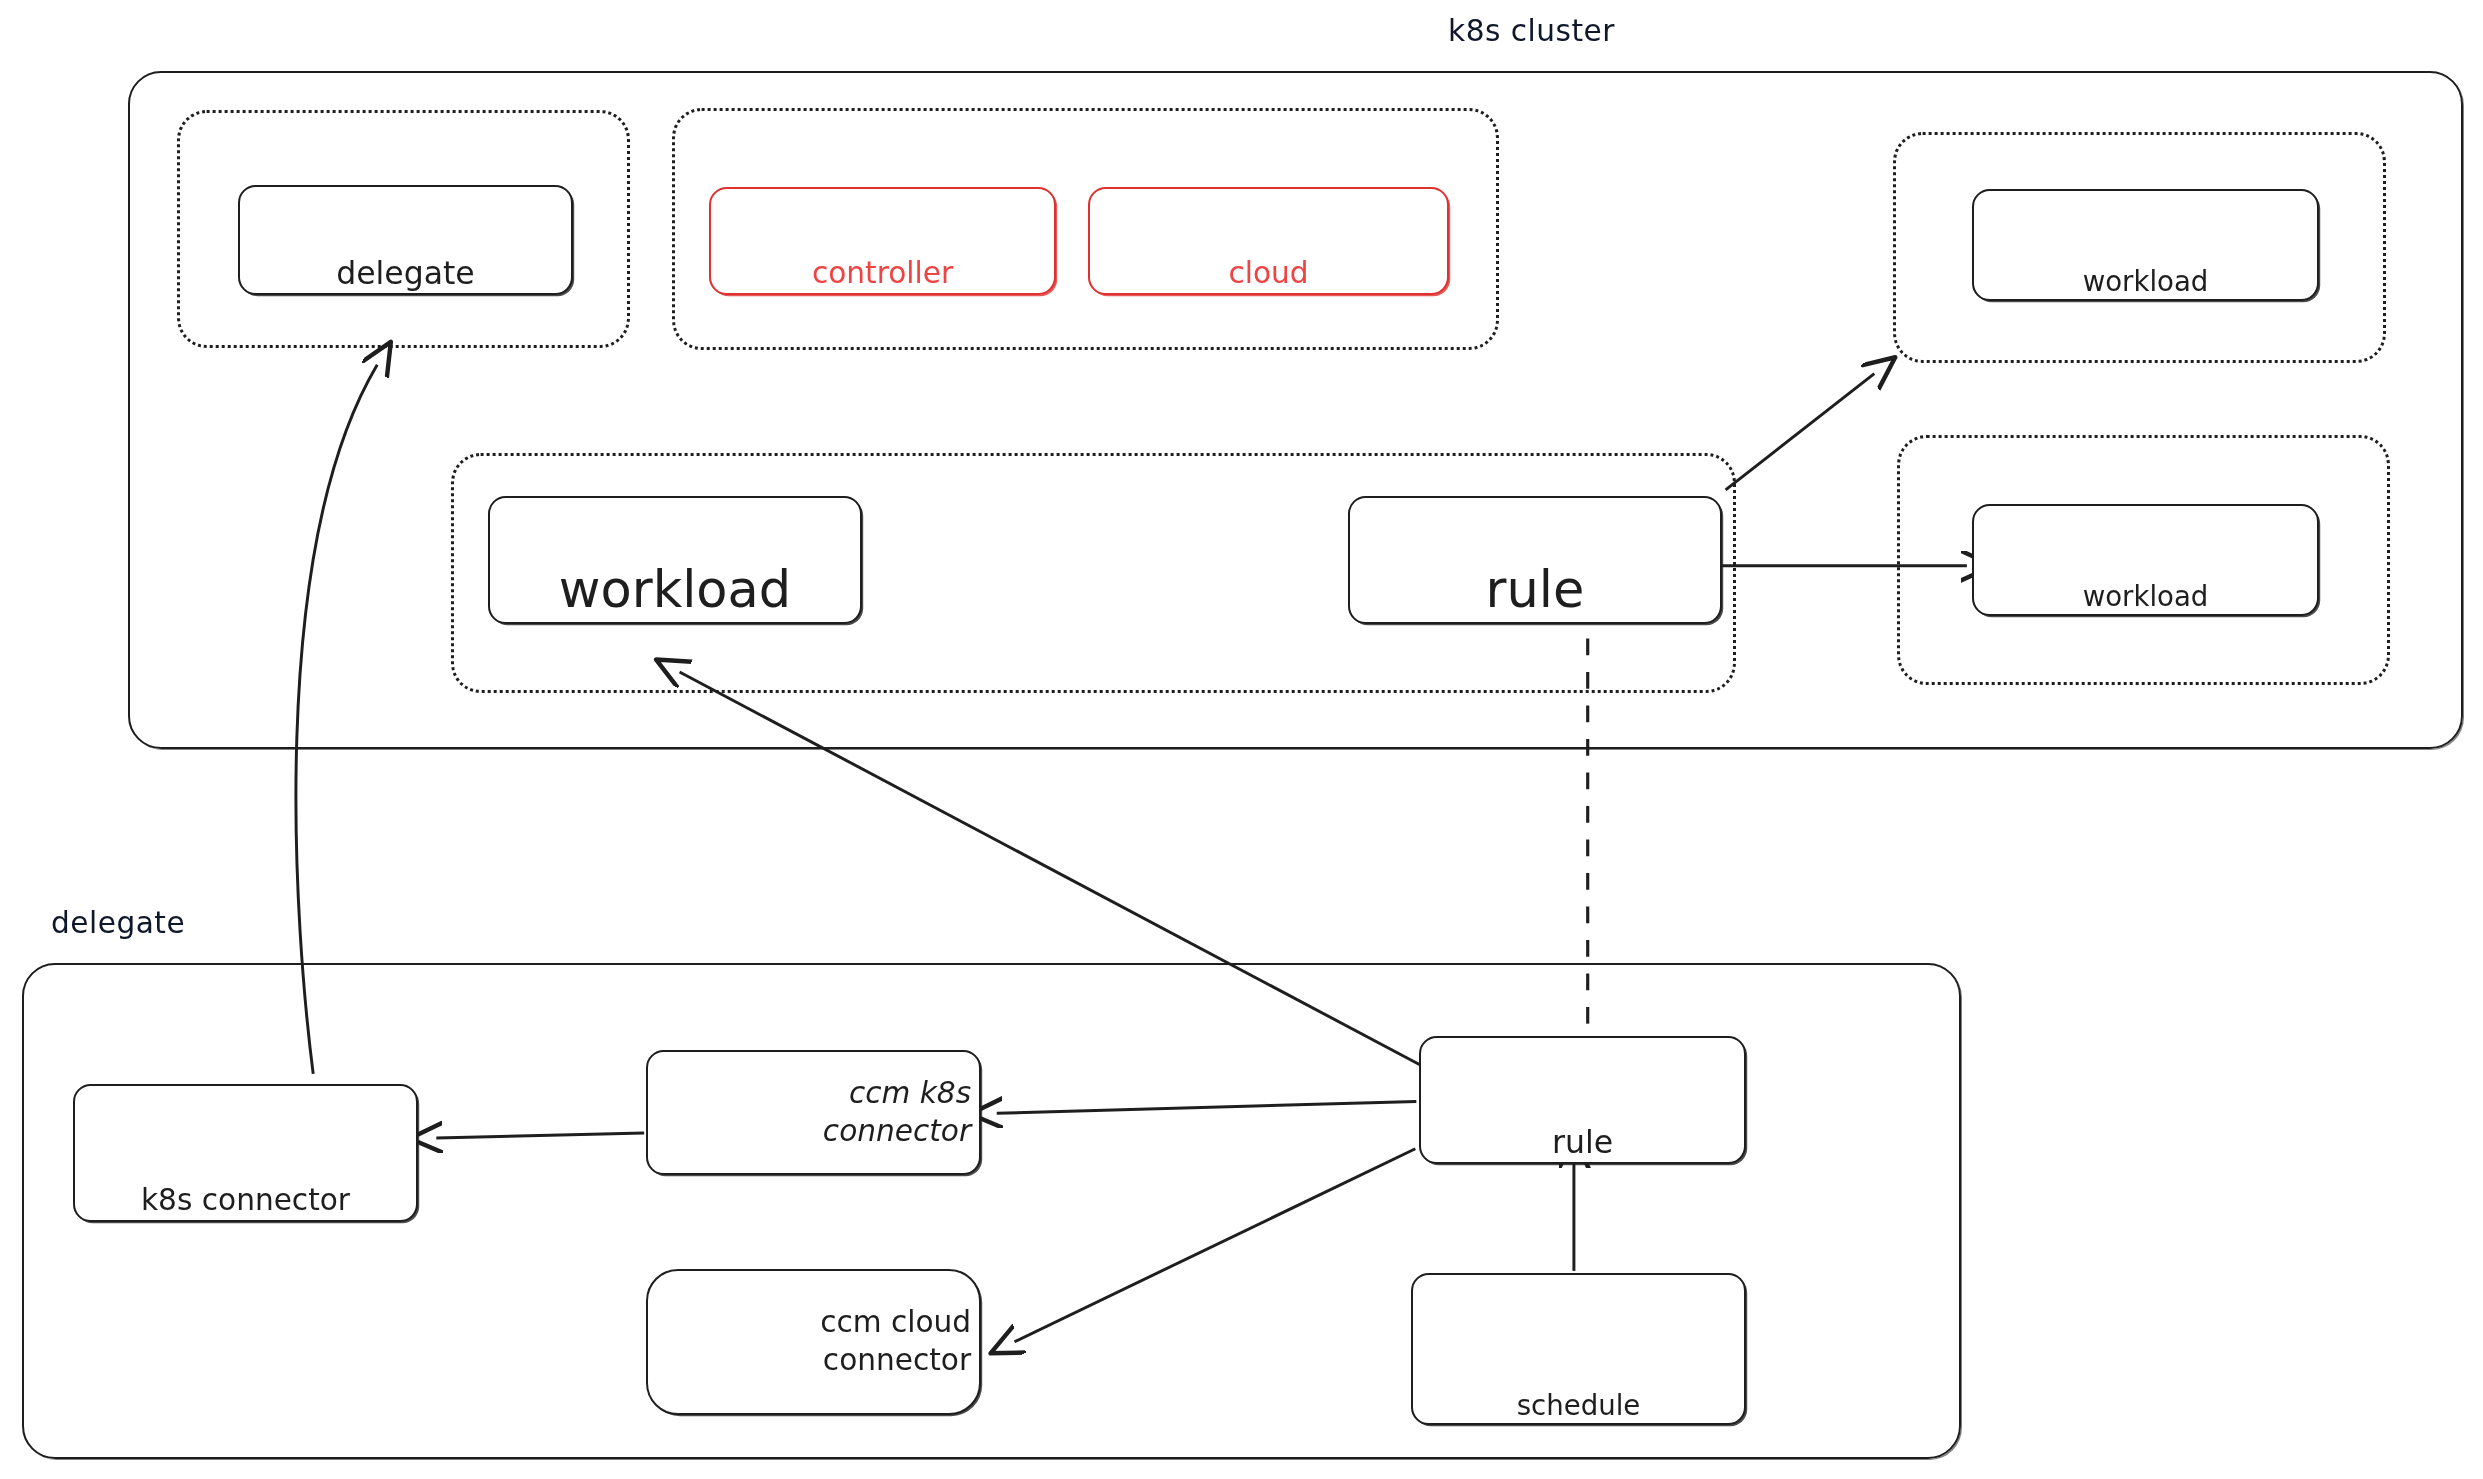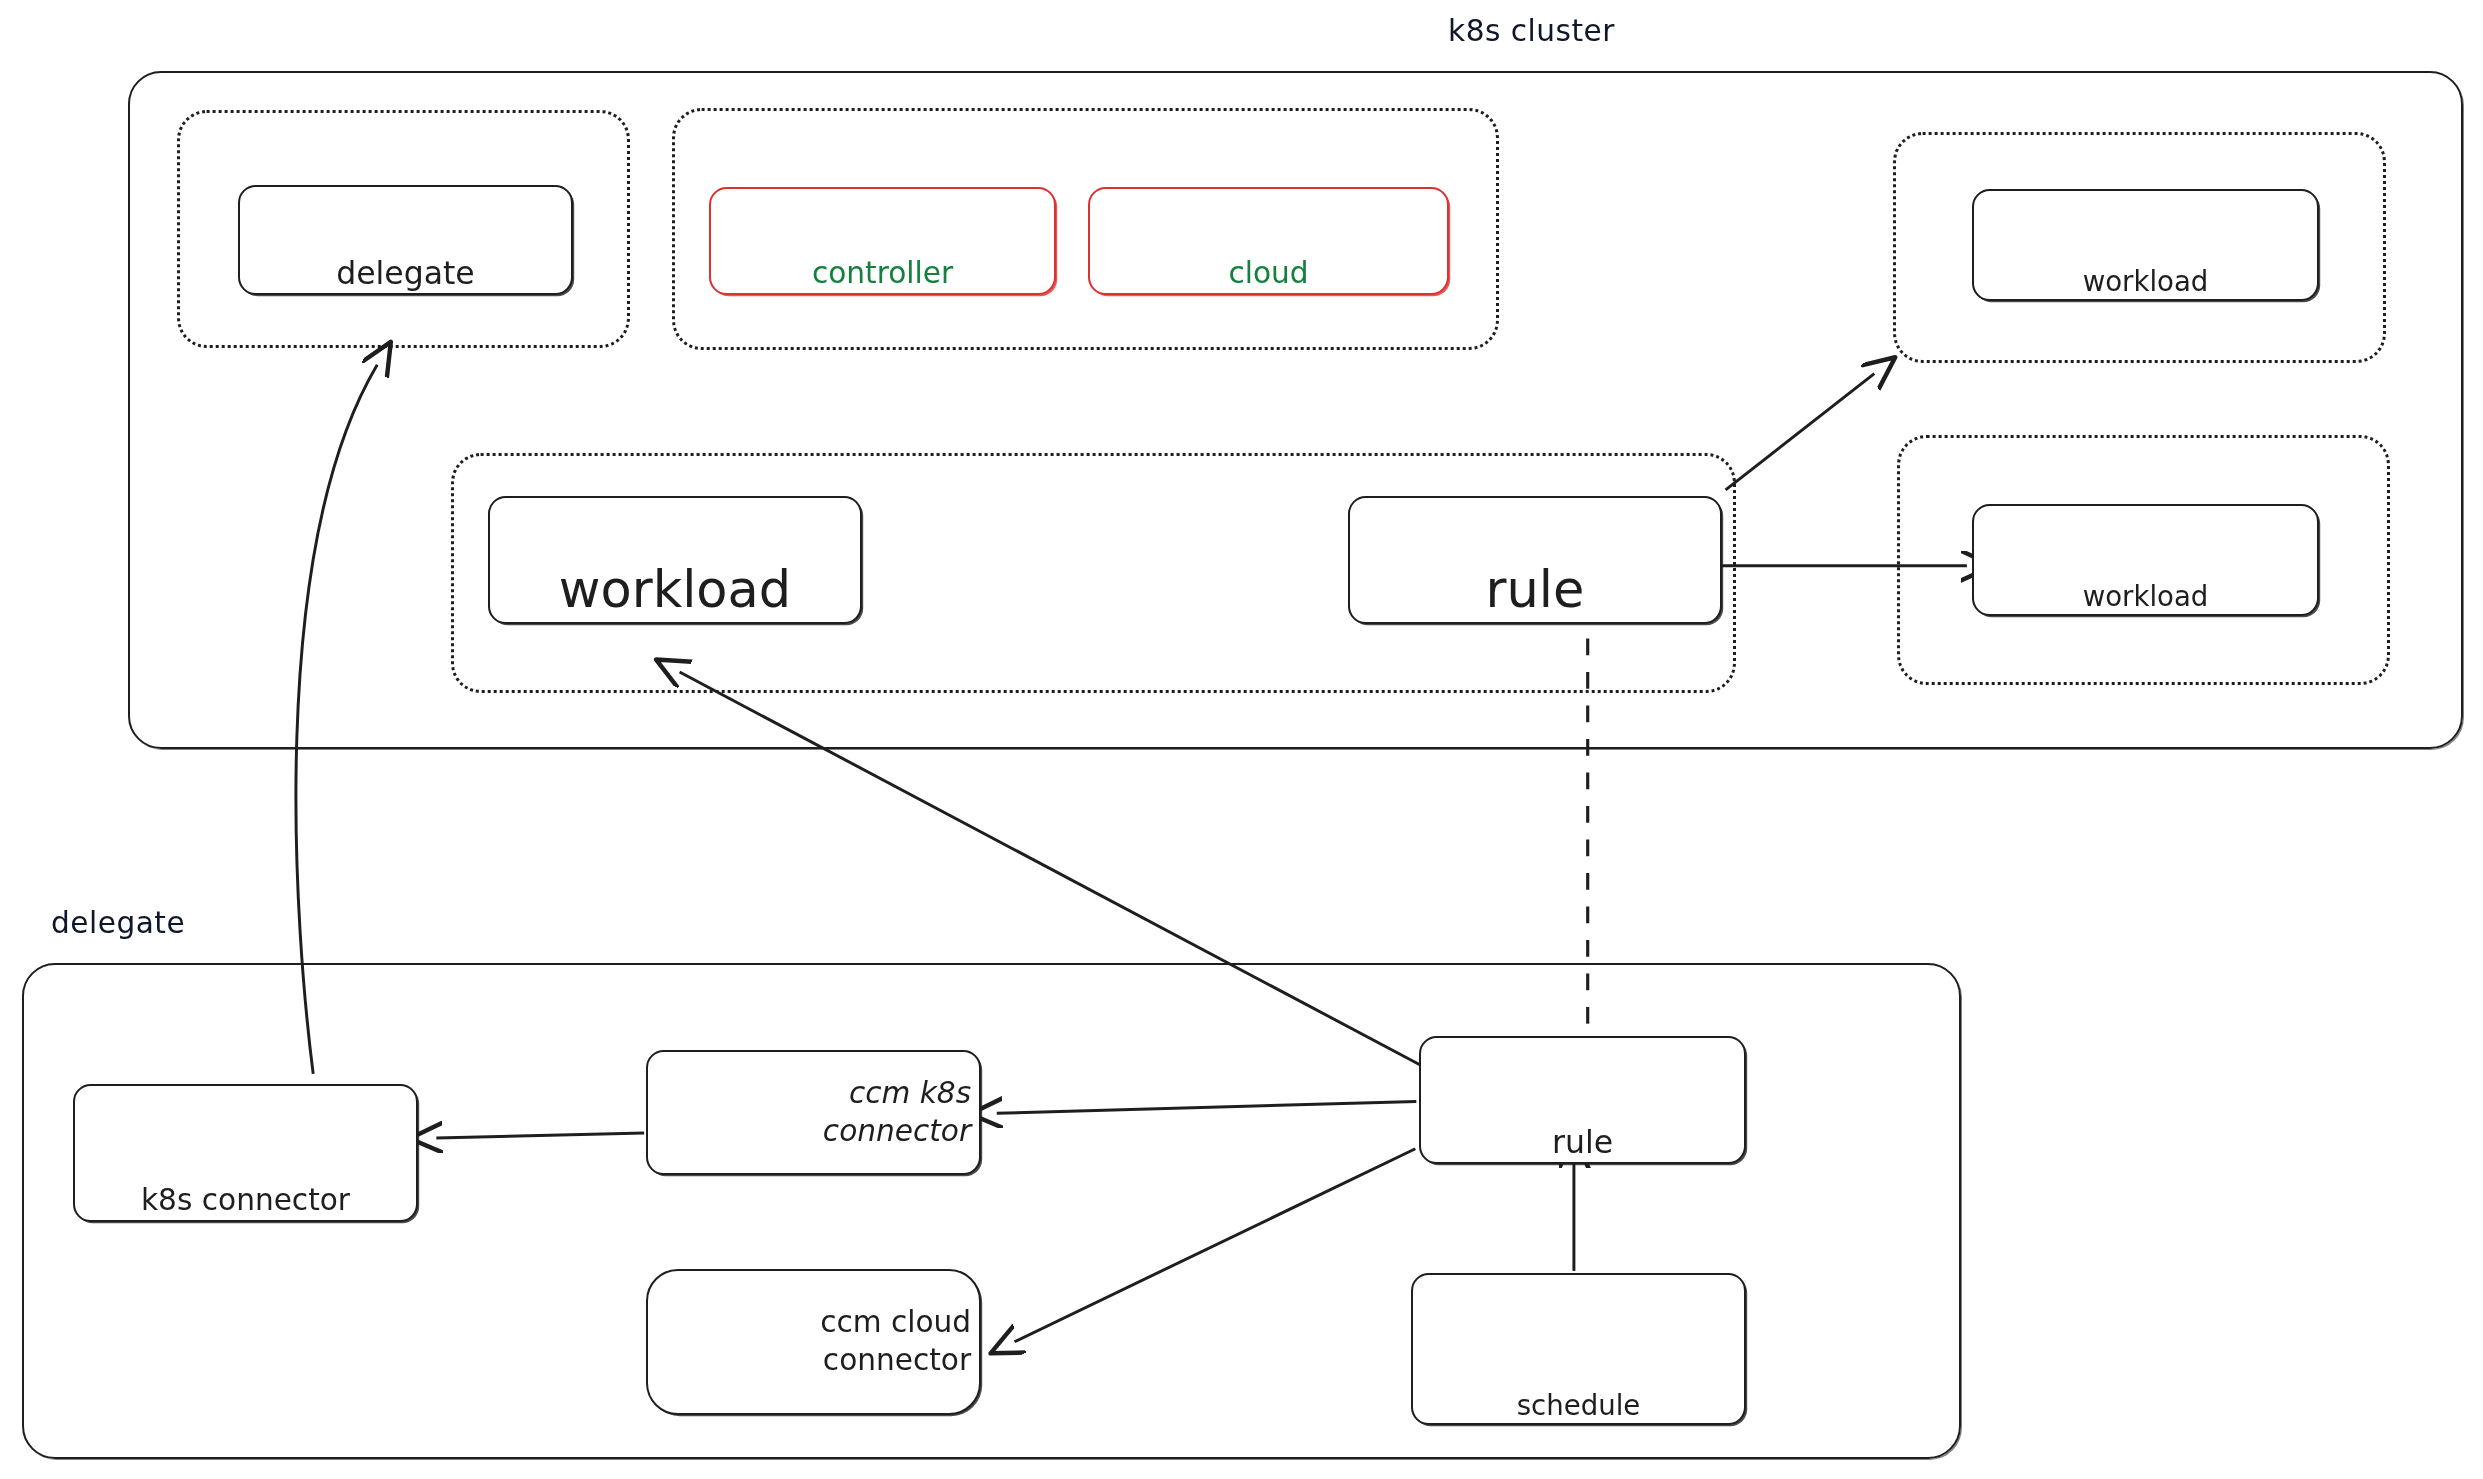--- a/index.html
+++ b/index.html
@@ -55,21 +55,21 @@
     align-items: flex-end;
     justify-content: center;
     text-align: center;
     color: #1e1e1e;
     font-family: "DejaVu Sans", sans-serif;
     line-height: 1.28;
     box-shadow: 2px 2px 0 -0.8px rgba(30,30,30,0.8);
   }
   .node.red {
     border-color: #e03131;
-    color: #15803d;
+    color: #ef4444;
     box-shadow: 2px 2px 0 -0.8px rgba(224,49,49,0.8);
   }
   .node .node-text {
     padding: 0 7.9px;
   }
   
   #arrows {
     position: absolute;
     left: 0;
     top: 0;

